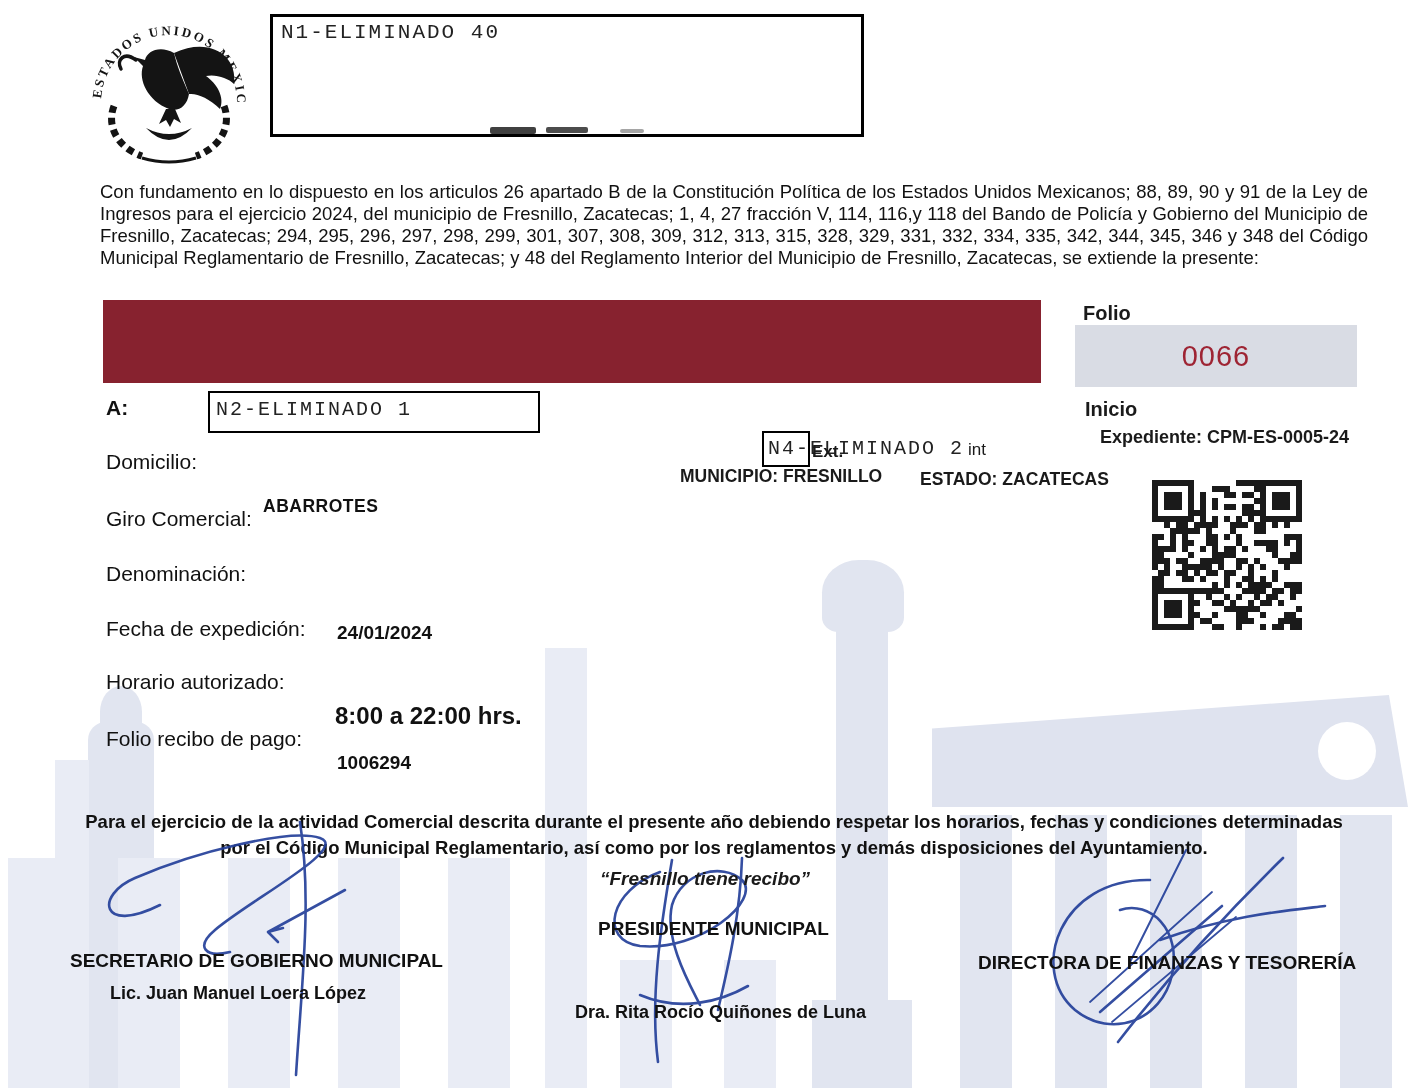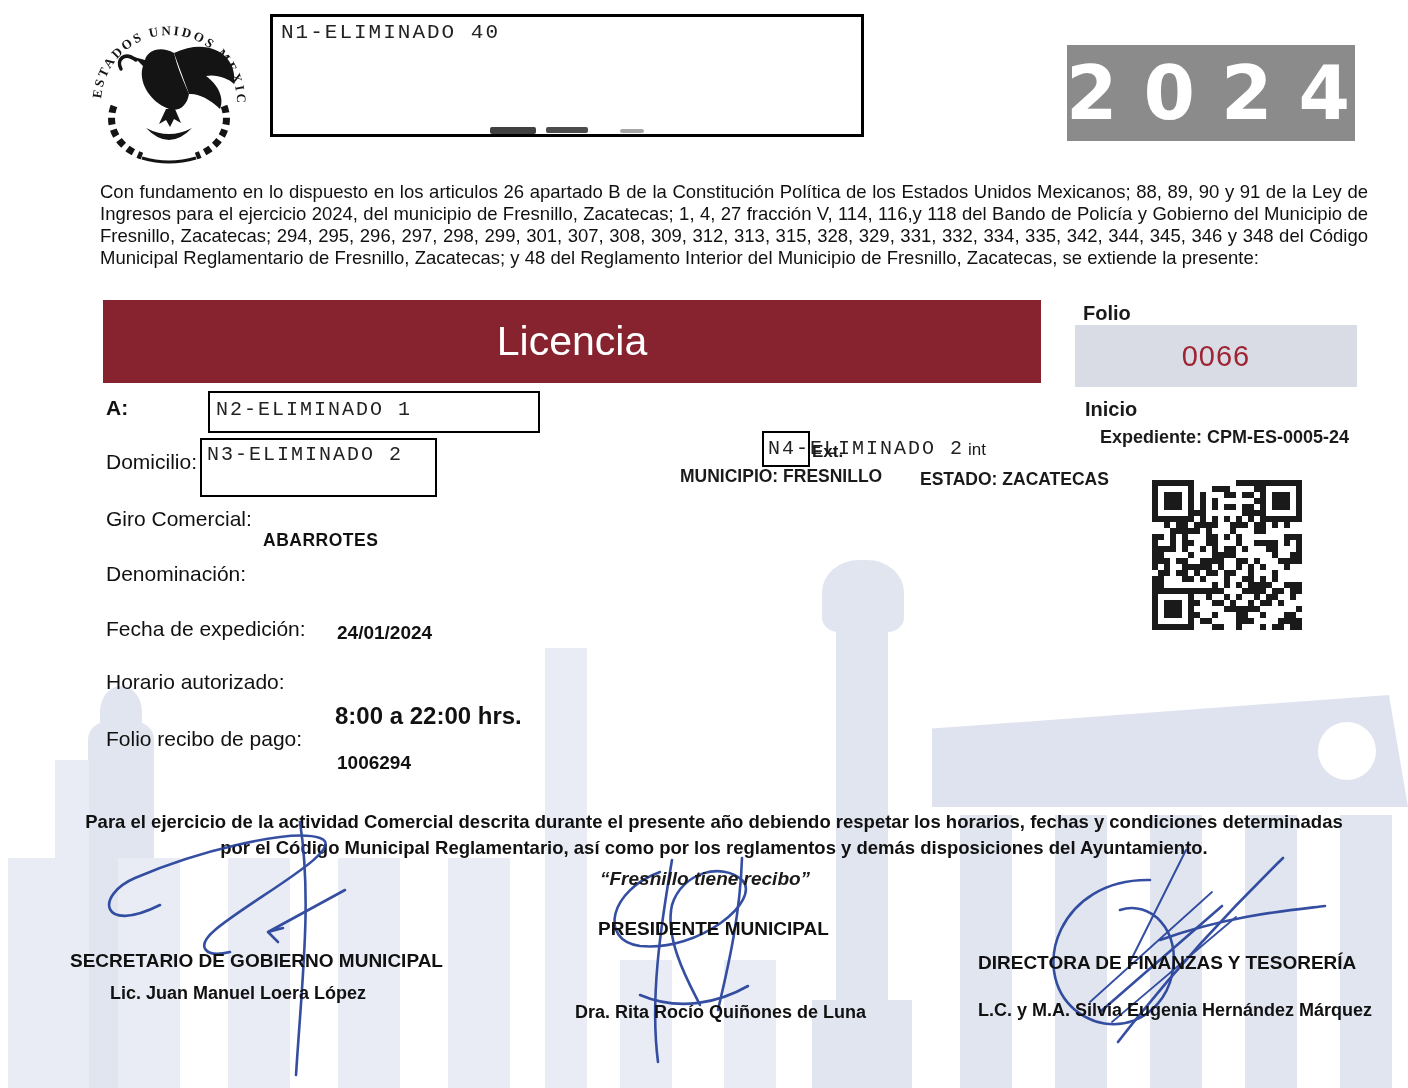--- a/index.html
+++ b/index.html
@@ -120,56 +120,49 @@
   </svg>
 
   <div class="redact-box" style="left:270px;top:14px;width:588px;height:117px;">
     <span class="mono" style="position:absolute;left:8px;top:4px;font-size:21px;letter-spacing:2px;">N1-ELIMINADO 40</span>
   </div>
 
   <div class="smudge" style="left:490px;top:127px;width:46px;height:7px;opacity:.85;"></div>
   <div class="smudge" style="left:546px;top:127px;width:42px;height:6px;opacity:.8;"></div>
   <div class="smudge" style="left:620px;top:129px;width:24px;height:4px;opacity:.4;"></div>
 
-  <div class="year-badge">
-    <span>2024</span>
-  </div>
 
   <p class="intro">Con fundamento en lo dispuesto en los articulos 26 apartado B de la Constitución Política de los Estados Unidos Mexicanos; 88, 89, 90 y 91 de la Ley de Ingresos para el ejercicio 2024, del municipio de Fresnillo, Zacatecas; 1, 4, 27 fracción V, 114, 116,y 118 del Bando de Policía y Gobierno del Municipio de Fresnillo, Zacatecas; 294, 295, 296, 297, 298, 299, 301, 307, 308, 309, 312, 313, 315, 328, 329, 331, 332, 334, 335, 342, 344, 345, 346 y 348 del Código Municipal Reglamentario de Fresnillo, Zacatecas; y 48 del Reglamento Interior del Municipio de Fresnillo, Zacatecas, se extiende la presente:</p>
 
   <div class="banner">
-    <span class="t1">Licencia </span>
   </div>
 
   <div class="folio-label">Folio</div>
   <div class="folio-box">
     <span class="folio-value">0066</span>
   </div>
   <div class="inicio-label">Inicio</div>
   <div class="expediente">Expediente: CPM-ES-0005-24</div>
 
   <div class="field-label" style="left:106px;top:396px;font-weight:600;">A:</div>
   <div class="redact-box" style="left:208px;top:391px;width:328px;height:38px;border-width:2px;">
     <span class="mono" style="position:absolute;left:6px;top:5px;font-size:20px;letter-spacing:2px;">N2-ELIMINADO 1</span>
   </div>
 
   <div class="field-label" style="left:106px;top:450px;">Domicilio:</div>
-  <div class="redact-box" style="left:200px;top:438px;width:233px;height:55px;border-width:2px;">
-    <span class="mono" style="position:absolute;left:5px;top:3px;font-size:20px;letter-spacing:2px;">N3-ELIMINADO 2</span>
-  </div>
 
   <span class="mono abs" style="left:768px;top:437px;font-size:20px;letter-spacing:2px;z-index:1;">N4-ELIMINADO 2</span>
   <div class="redact-box" style="left:762px;top:431px;width:44px;height:32px;border-width:2px;background:transparent;"></div>
   <span class="abs" style="left:812px;top:442px;font-size:17px;font-weight:700;z-index:2;">Ext.</span>
   <span class="abs" style="left:968px;top:440px;font-size:17px;">int</span>
   <div class="abs" style="left:680px;top:466px;font-size:17.5px;font-weight:700;">MUNICIPIO: FRESNILLO</div>
   <div class="abs" style="left:920px;top:469px;font-size:17.5px;font-weight:700;">ESTADO: ZACATECAS</div>
 
   <div class="field-label" style="left:106px;top:507px;">Giro Comercial:</div>
-  <div class="field-value-bold" style="left:263px;top:530px;font-size:17.5px;letter-spacing:.5px;">ABARROTES</div>
+  <div class="field-value-bold" style="left:263px;top:496px;font-size:17.5px;letter-spacing:.5px;">ABARROTES</div>
 
   <div class="field-label" style="left:106px;top:562px;">Denominación:</div>
 
   <div class="field-label" style="left:106px;top:617px;">Fecha de expedición:</div>
   <div class="field-value-bold" style="left:337px;top:622px;font-size:19px;">24/01/2024</div>
 
   <div class="field-label" style="left:106px;top:670px;">Horario autorizado:</div>
   <div class="field-value-bold" style="left:335px;top:702px;font-size:24px;">8:00 a 22:00 hrs.</div>
 
   <div class="field-label" style="left:106px;top:727px;">Folio recibo de pago:</div>
@@ -523,15 +516,14 @@
 
   <div class="motto">“Fresnillo tiene recibo”</div>
 
   <div class="sig-title" style="left:70px;top:950px;">SECRETARIO DE GOBIERNO MUNICIPAL</div>
   <div class="sig-name" style="left:110px;top:983px;">Lic. Juan Manuel Loera  López</div>
 
   <div class="sig-title" style="left:598px;top:918px;">PRESIDENTE MUNICIPAL</div>
   <div class="sig-name" style="left:575px;top:1002px;">Dra. Rita Rocío Quiñones de Luna</div>
 
   <div class="sig-title" style="left:978px;top:952px;">DIRECTORA DE FINANZAS Y TESORERÍA</div>
-  <div class="sig-name" style="left:978px;top:1000px;">L.C. y M.A. Silvia Eugenia Hernández Márquez</div>
 
 </div>
 
 </body></html>

